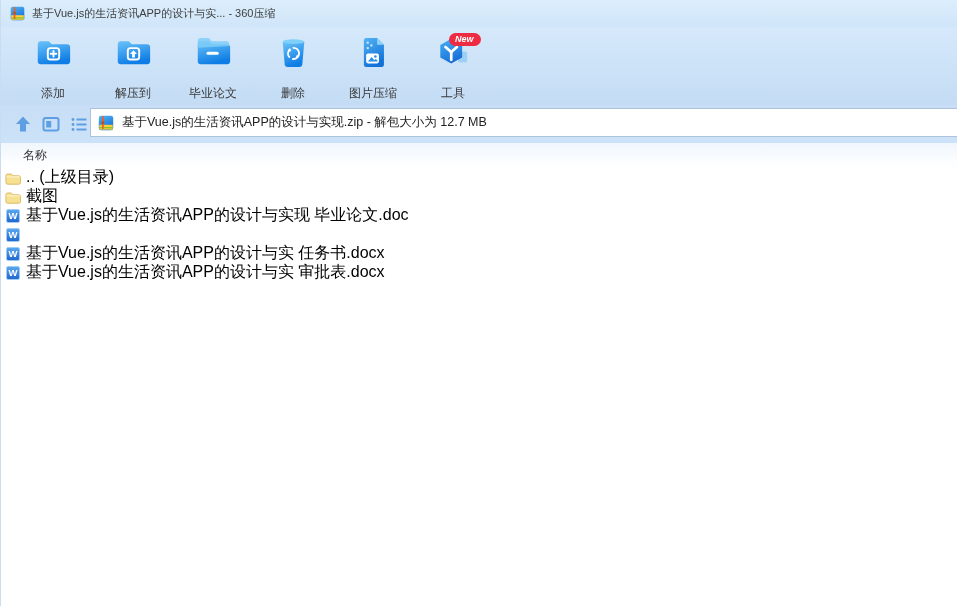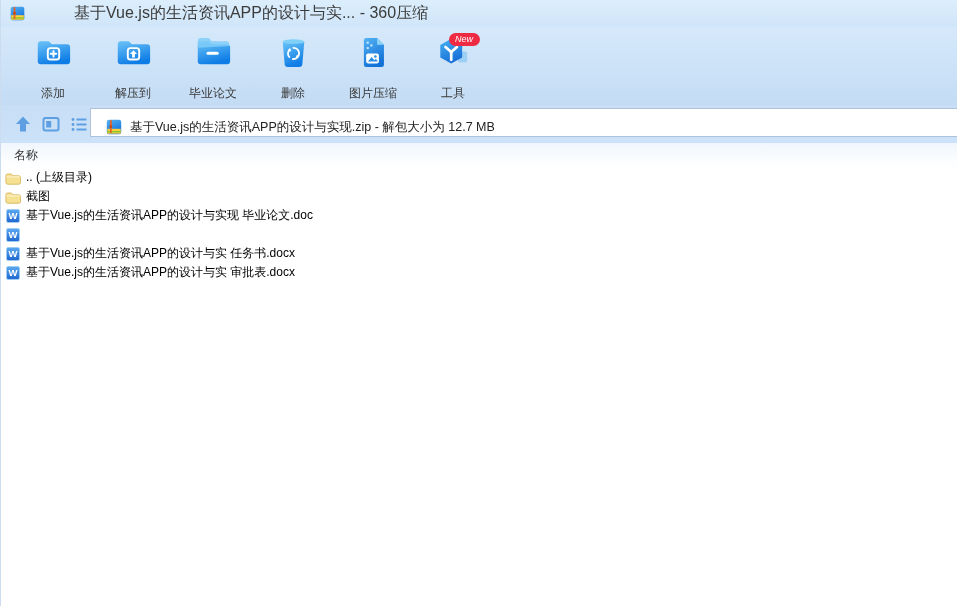--- a/index.html
+++ b/index.html
@@ -8,68 +8,68 @@
     font-family:"Liberation Sans","DejaVu Sans",sans-serif;
     position:relative;border-left:1px solid #cadcee;box-sizing:border-box;
   }
   
   .titlebar{
     position:absolute;left:0;top:0;width:100%;height:27px;
     background:linear-gradient(180deg,#dceefc 0%,#cfe5f9 100%);
     display:flex;align-items:center;padding-left:8px;box-sizing:border-box;
   }
   .titlebar .ticon{width:17px;height:17px;margin-right:6px;flex:0 0 auto;}
-  .title-text{font-size:16px;color:#3c3c3c;white-space:nowrap;margin-left:42px;}
+  .title-text{font-size:11px;color:#3c3c3c;white-space:nowrap;}
   
   .toolbar{
     position:absolute;left:0;top:27px;width:100%;height:78px;
     background:linear-gradient(180deg,#d6e9fb 0%,#c3dcf4 100%);
     display:flex;align-items:flex-start;padding-left:12px;box-sizing:border-box;
   }
   .tool-btn{
     width:80px;height:70px;margin-top:5px;position:relative;
     display:flex;flex-direction:column;align-items:center;justify-content:flex-start;
     border-radius:4px;cursor:default;
   }
   .tool-btn .icon-box{height:42px;display:flex;align-items:center;justify-content:center;margin-top:2px;}
   .tool-btn .tlabel{font-size:12px;color:#3a3a3a;margin-top:14px;white-space:nowrap;}
   .badge{
     position:absolute;top:1px;left:36px;background:#ee2b43;color:#fff;
-    font-size:9px;font-weight:normal;font-style:italic;
+    font-size:9px;font-weight:bold;font-style:italic;
     padding:2px 7px 2px 6px;border-radius:9px;line-height:1;
   }
   
   .navbar{
     position:absolute;left:0;top:105px;width:100%;height:38px;
     background:linear-gradient(180deg,#c8def6 0%,#cce2f8 100%);
     display:flex;align-items:center;box-sizing:border-box;
   }
   .nav-icon{width:20px;height:20px;margin-left:8px;flex:0 0 auto;}
   .nav-icon:first-child{margin-left:12px;}
   .addressbar{
     position:absolute;left:89px;top:3px;right:0;height:29px;
     background:#fff;border:1px solid #aec3d9;border-right:none;box-sizing:border-box;
-    display:flex;align-items:flex-end;padding-left:14px;
+    display:flex;align-items:center;padding-left:6px;
   }
   .addressbar .aicon{width:18px;height:18px;margin-right:7px;flex:0 0 auto;}
   .address-text{font-size:12.5px;color:#222;white-space:nowrap;}
   
   .colheader{
     position:absolute;left:0;top:143px;width:100%;height:25px;
     background:linear-gradient(180deg,#eff6fc 0%,#fdfeff 80%);
-    display:flex;align-items:center;padding-left:13px;box-sizing:border-box;
+    display:flex;align-items:center;padding-left:22px;box-sizing:border-box;
   }
   .colheader span{font-size:12px;color:#333;}
   
   .filelist{position:absolute;left:0;top:168px;width:100%;}
   .file-row{
     height:19px;display:flex;align-items:center;padding-left:4px;cursor:default;
   }
   .file-row .ficon{width:16px;height:16px;margin-right:5px;display:flex;align-items:center;justify-content:center;flex:0 0 auto;}
-  .file-row .fname{font-size:12px;color:#000;white-space:nowrap;}
+  .file-row .fname{font-size:16px;color:#000;white-space:nowrap;}
   .word-badge{
     width:14px;height:14px;border-radius:2px;
     background:linear-gradient(180deg,#58a7ef 0%,#2268cf 100%);
     border:1px solid #9fccf5;box-sizing:border-box;
     color:#fff;font-size:9.5px;font-weight:bold;
     display:flex;align-items:center;justify-content:center;line-height:1;
   }
   .hidden-defs{position:absolute;width:0;height:0;overflow:hidden;}
 </style>
 </head>

